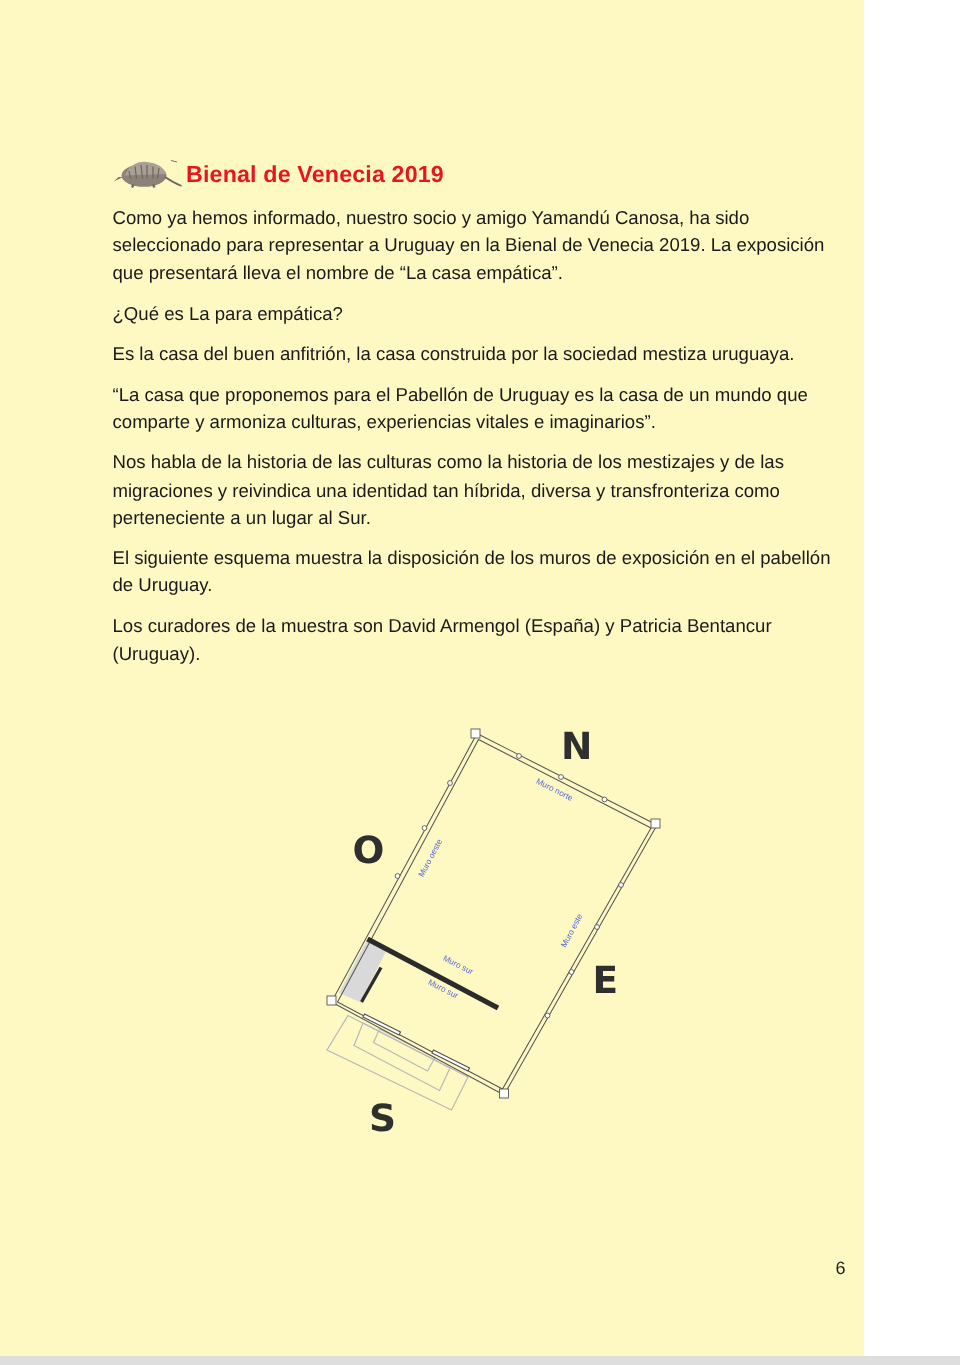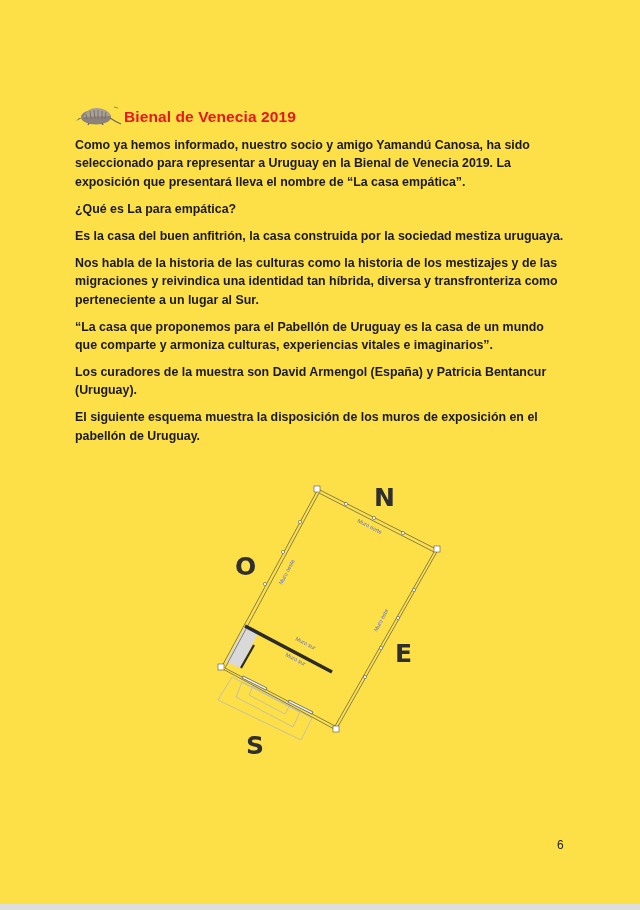--- a/index.html
+++ b/index.html
@@ -1,26 +1,26 @@
 <!DOCTYPE html>
 <html><head>
 <meta charset="utf-8">
 <style>
   html, body { margin: 0; padding: 0; }
   body {
     width: 640px; height: 910px; background: #ffffff; position: relative; overflow: hidden;
     font-family: "Liberation Sans", sans-serif; color: #1a1a1a;
   }
-  .page { position: absolute; left: 0; top: 0; width: 640px; height: 904px; background: #fde047; }
+  .page { position: absolute; left: 0; top: 0; width: 576px; height: 904px; background: #fef9c3; }
   .bottom-bar { position: absolute; left: 0; top: 904px; width: 640px; height: 6px; background: #dedede; }
   .heading { position: absolute; left: 74px; top: 102px; height: 26px; display: flex; align-items: center; }
   .logo { width: 48px; height: 22px; margin-right: 2px; }
   .heading-text { color: #e8161b; font-weight: bold; font-size: 15.5px; letter-spacing: 0.1px; margin-top: 4px; }
   .body-text { position: absolute; left: 75px; top: 136px; width: 490px; font-size: 12.4px; line-height: 18.4px; color: #1a1a1a; }
-  .body-text p { margin: 0 0 8.6px 0; font-weight: bold; }
+  .body-text p { margin: 0 0 8.6px 0; }
   .diagram { position: absolute; left: 215px; top: 475px; width: 230px; height: 290px; }
   .page-number { position: absolute; left: 557px; top: 838px; font-size: 12px; color: #222; }
 </style>
 </head>
 <body>
 
 <div class="page">
 
   <div class="heading">
     <svg class="logo" viewBox="0 0 48 22">
@@ -32,24 +32,24 @@
       <path d="M15,19 L14,21 M28,19 L29,21" stroke="#6e655d" stroke-width="1.5"></path>
       <line x1="40" y1="3" x2="44" y2="4" stroke="#777" stroke-width="0.8"></line>
     </svg>
     <span class="heading-text">Bienal de Venecia 2019</span>
   </div>
 
   <div class="body-text">
     <p>Como ya hemos informado, nuestro socio y amigo Yamandú Canosa, ha sido seleccionado para representar a Uruguay en la Bienal de Venecia 2019. La exposición que presentará lleva el nombre de “La casa empática”.</p>
     <p>¿Qué es La para empática?</p>
     <p>Es la casa del buen anfitrión, la casa construida por la sociedad mestiza uruguaya.</p>
+    <p>“La casa que proponemos para el Pabellón de Uruguay es la casa de un mundo que comparte y armoniza culturas, experiencias vitales e imaginarios”.</p>
     <p>Nos habla de la historia de las culturas como la historia de los mestizajes y de las migraciones y reivindica una identidad tan híbrida, diversa y transfronteriza como perteneciente a un lugar al Sur.</p>
-    <p>“La casa que proponemos para el Pabellón de Uruguay es la casa de un mundo que comparte y armoniza culturas, experiencias vitales e imaginarios”.</p>
+    <p>El siguiente esquema muestra la disposición de los muros de exposición en el pabellón de Uruguay.</p>
     <p>Los curadores de la muestra son David Armengol (España) y Patricia Bentancur (Uruguay).</p>
-    <p>El siguiente esquema muestra la disposición de los muros de exposición en el pabellón de Uruguay.</p>
   </div>
 
   <svg class="diagram" viewBox="215 475 230 290">
 
     <g fill="none" stroke="#b8b8b8" stroke-width="0.8">
       <polygon points="232,677 312,718 301,740 218,700"></polygon>
       <polygon points="242,682 300,712 293,727 236,697"></polygon>
       <polygon points="253,686 290,705 285,714 249,695"></polygon>
     </g>
 

